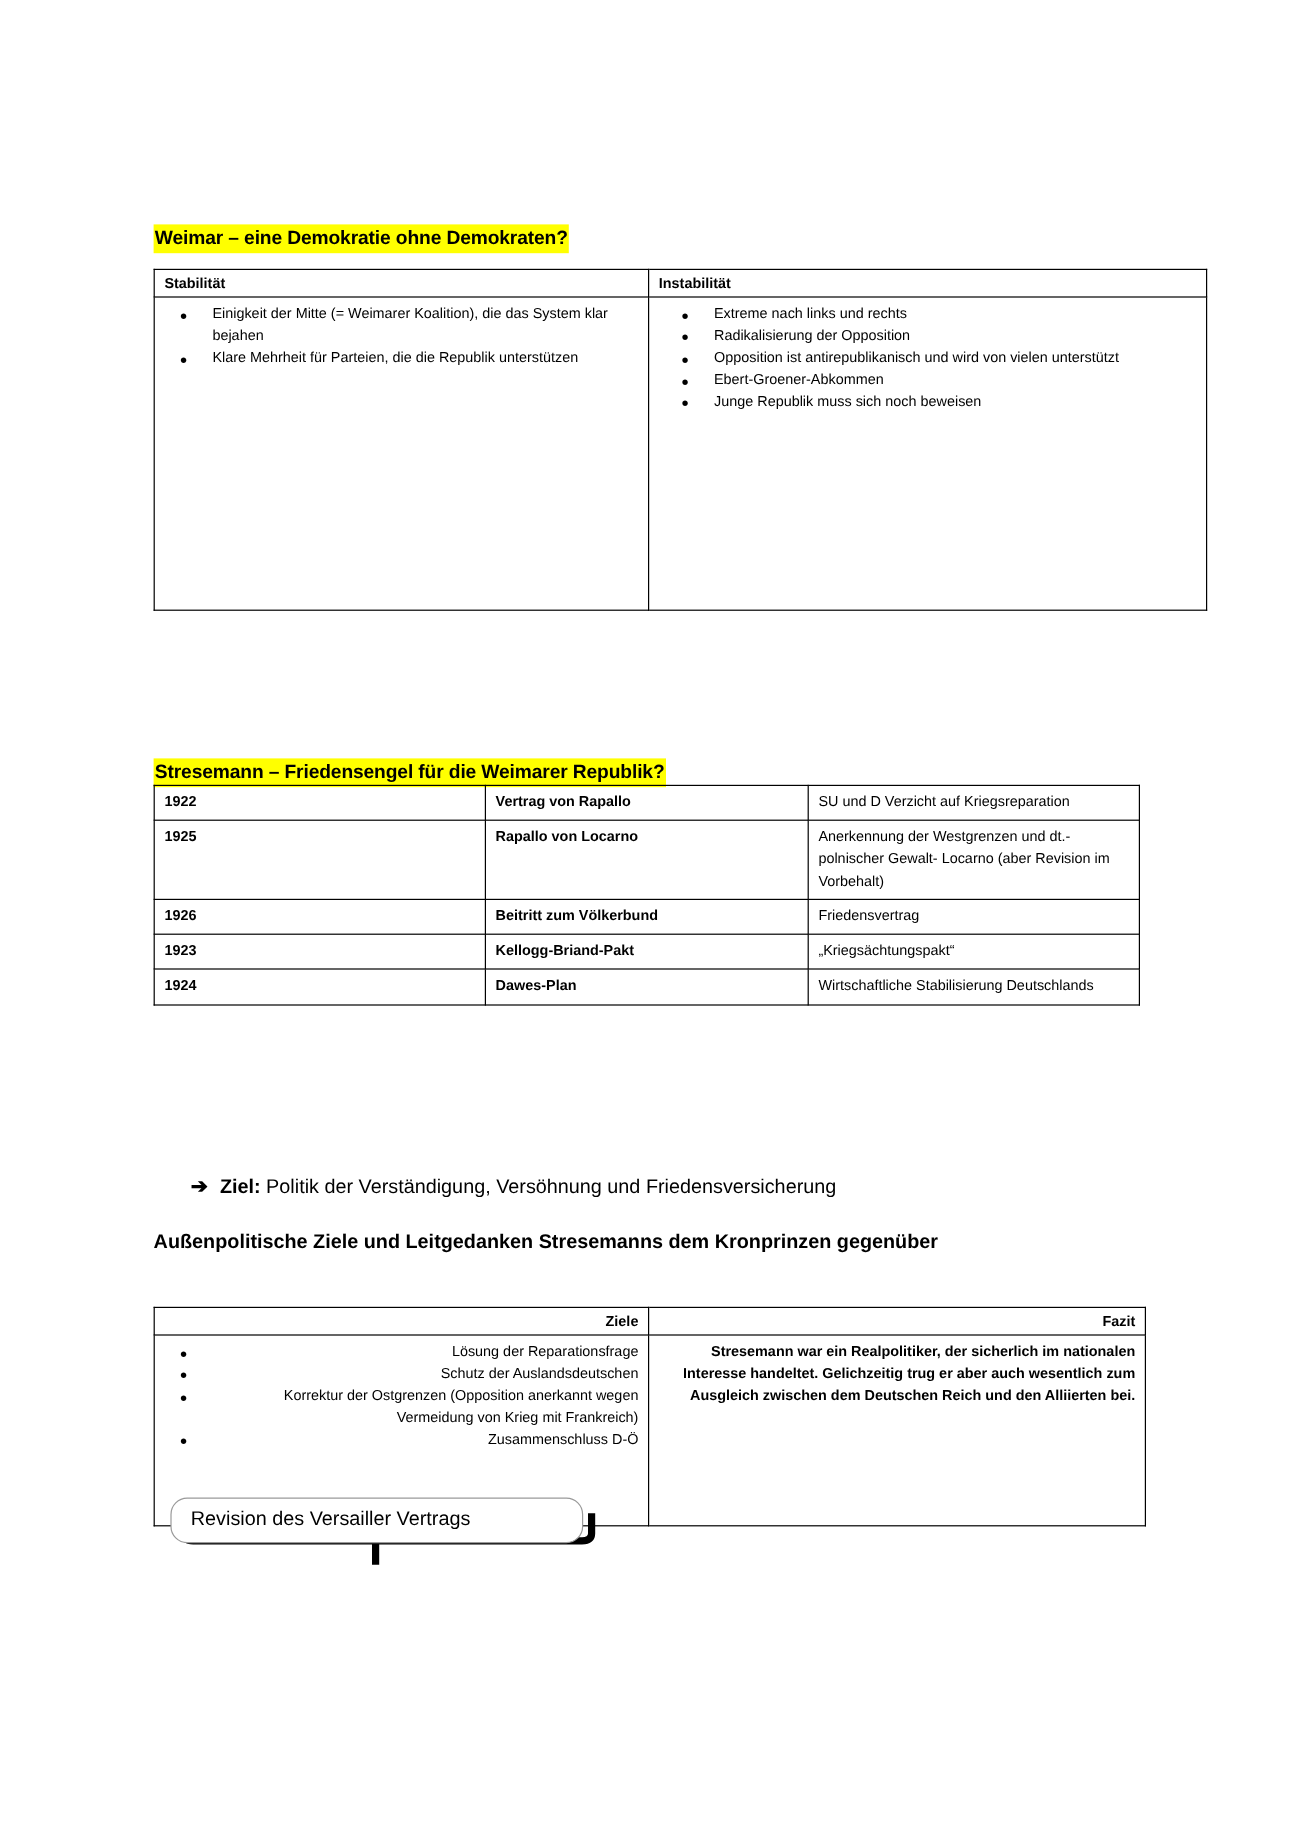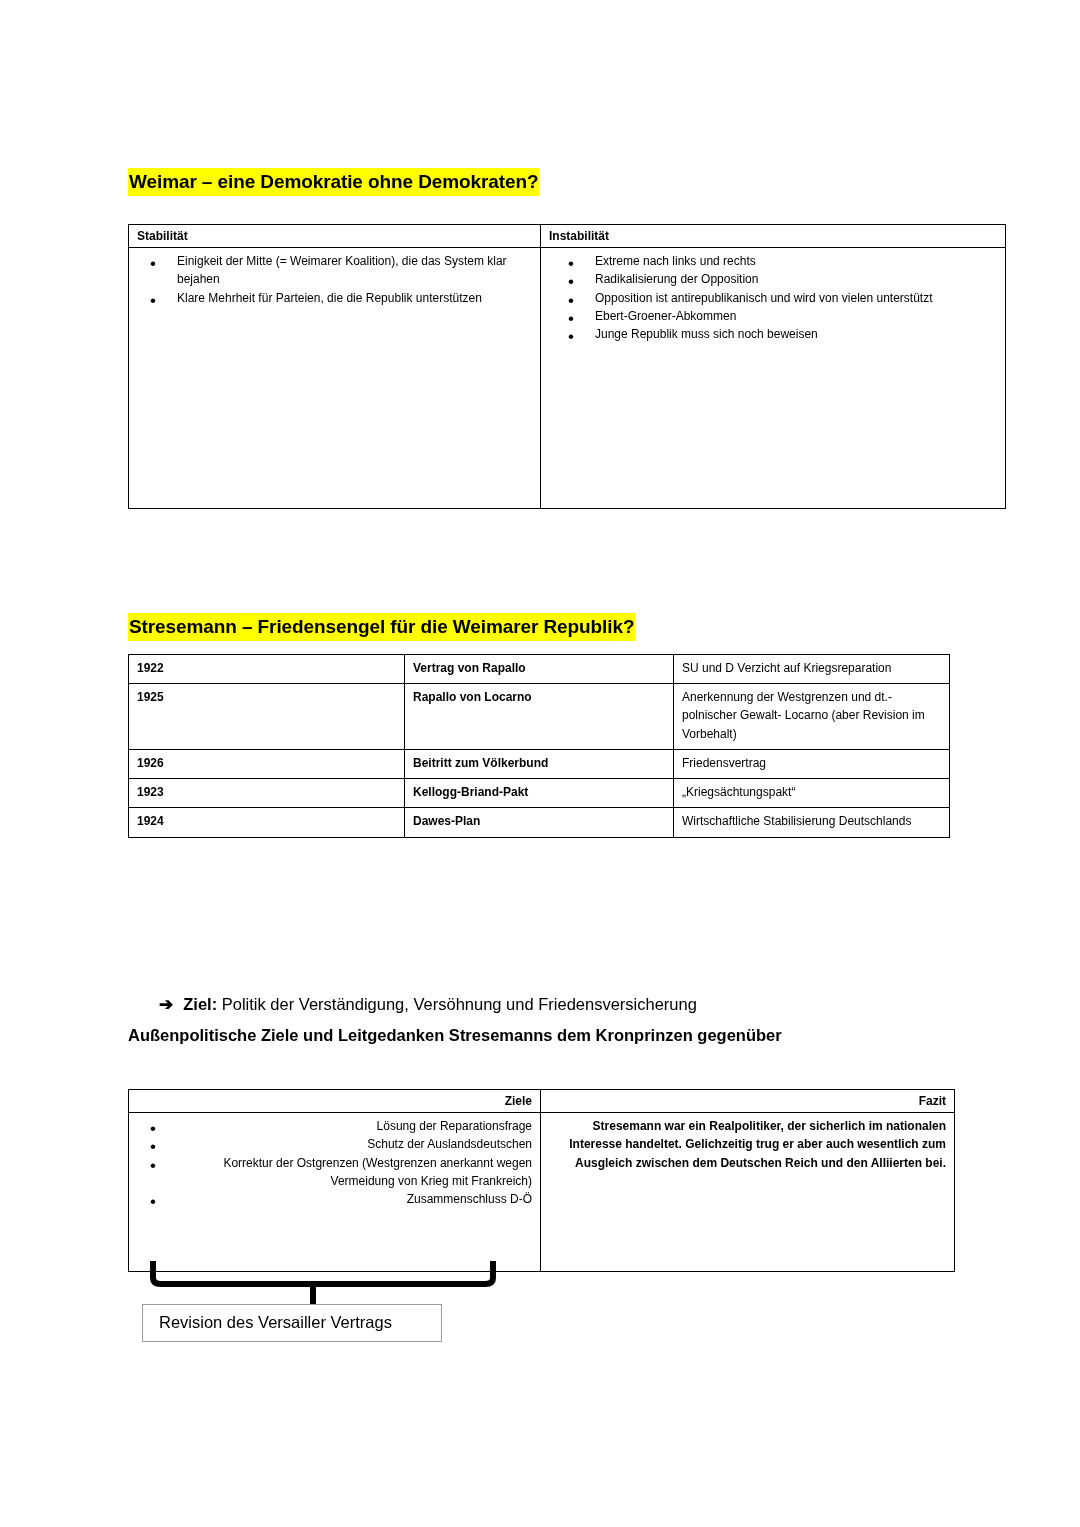--- a/index.html
+++ b/index.html
@@ -21,45 +21,45 @@
     position: absolute;
     left: 0; top: 0;
     width: 1080px;
     height: 1527px;
     background: #fff;
   }
 
   
   .heading-hl {
     position: absolute;
-    font-size: 19px;
+    font-size: 16px;
     font-weight: bold;
     line-height: 1.0;
     letter-spacing: -0.1px;
     white-space: nowrap;
+    margin-top: 19px;
   }
   .heading-hl .hl {
     background: #ffff00;
     padding: 3px 1px 4px 1px;
   }
 
   .plain-heading {
     position: absolute;
     font-size: 16.5px;
     font-weight: bold;
     line-height: 1.2;
     white-space: nowrap;
   }
 
   .ziel-line {
     position: absolute;
     font-size: 16.5px;
     line-height: 1.2;
     white-space: nowrap;
-    margin-top: 16px;
   }
   .ziel-line .arrow {
     font-size: 17px;
     font-weight: bold;
     margin-right: 10px;
   }
   .ziel-line .lbl {
     font-weight: bold;
   }
 
@@ -219,31 +219,31 @@
     <tbody>
       <tr>
         <td class="hdr">Ziele</td>
         <td class="hdr">Fazit</td>
       </tr>
       <tr>
         <td style="height:148px;">
           <ul class="bul">
             <li>Lösung der Reparationsfrage</li>
             <li>Schutz der Auslandsdeutschen</li>
-            <li>Korrektur der Ostgrenzen (Westgrenzen anerkannt wegen Vermeidung von Krieg mit Frankreich)</li>
+            <li>Korrektur der Ostgrenzen (Opposition anerkannt wegen Vermeidung von Krieg mit Frankreich)</li>
             <li>Zusammenschluss D-Ö</li>
           </ul>
         </td>
         <td class="bold-cell">Stresemann war ein Realpolitiker, der sicherlich im nationalen Interesse handeltet. Gelichzeitig trug er aber auch wesentlich zum Ausgleich zwischen dem Deutschen Reich und den Alliierten bei.</td>
       </tr>
     </tbody>
   </table>
 
   <svg class="bracket" style="left:145px; top:1258px;" width="360" height="55" viewBox="0 0 360 55">
     <path d="M 8 3 L 8 20 Q 8 26 16 26 L 340 26 Q 348 26 348 20 L 348 3" fill="none" stroke="#000000" stroke-width="6" stroke-linecap="butt"></path>
     <path d="M 168 26 L 168 46" fill="none" stroke="#000000" stroke-width="6" stroke-linecap="butt"></path>
   </svg>
 
-  <div class="resultbox" style="left:142px; top:1304px; width:300px; height:38px;">
+  <div class="resultbox" style="left:142px; top:1248px; width:344px; height:38px;border-radius:14px;">
     <span>Revision des Versailler Vertrags</span>
   </div>
 
 </div>
 
 </body></html>

